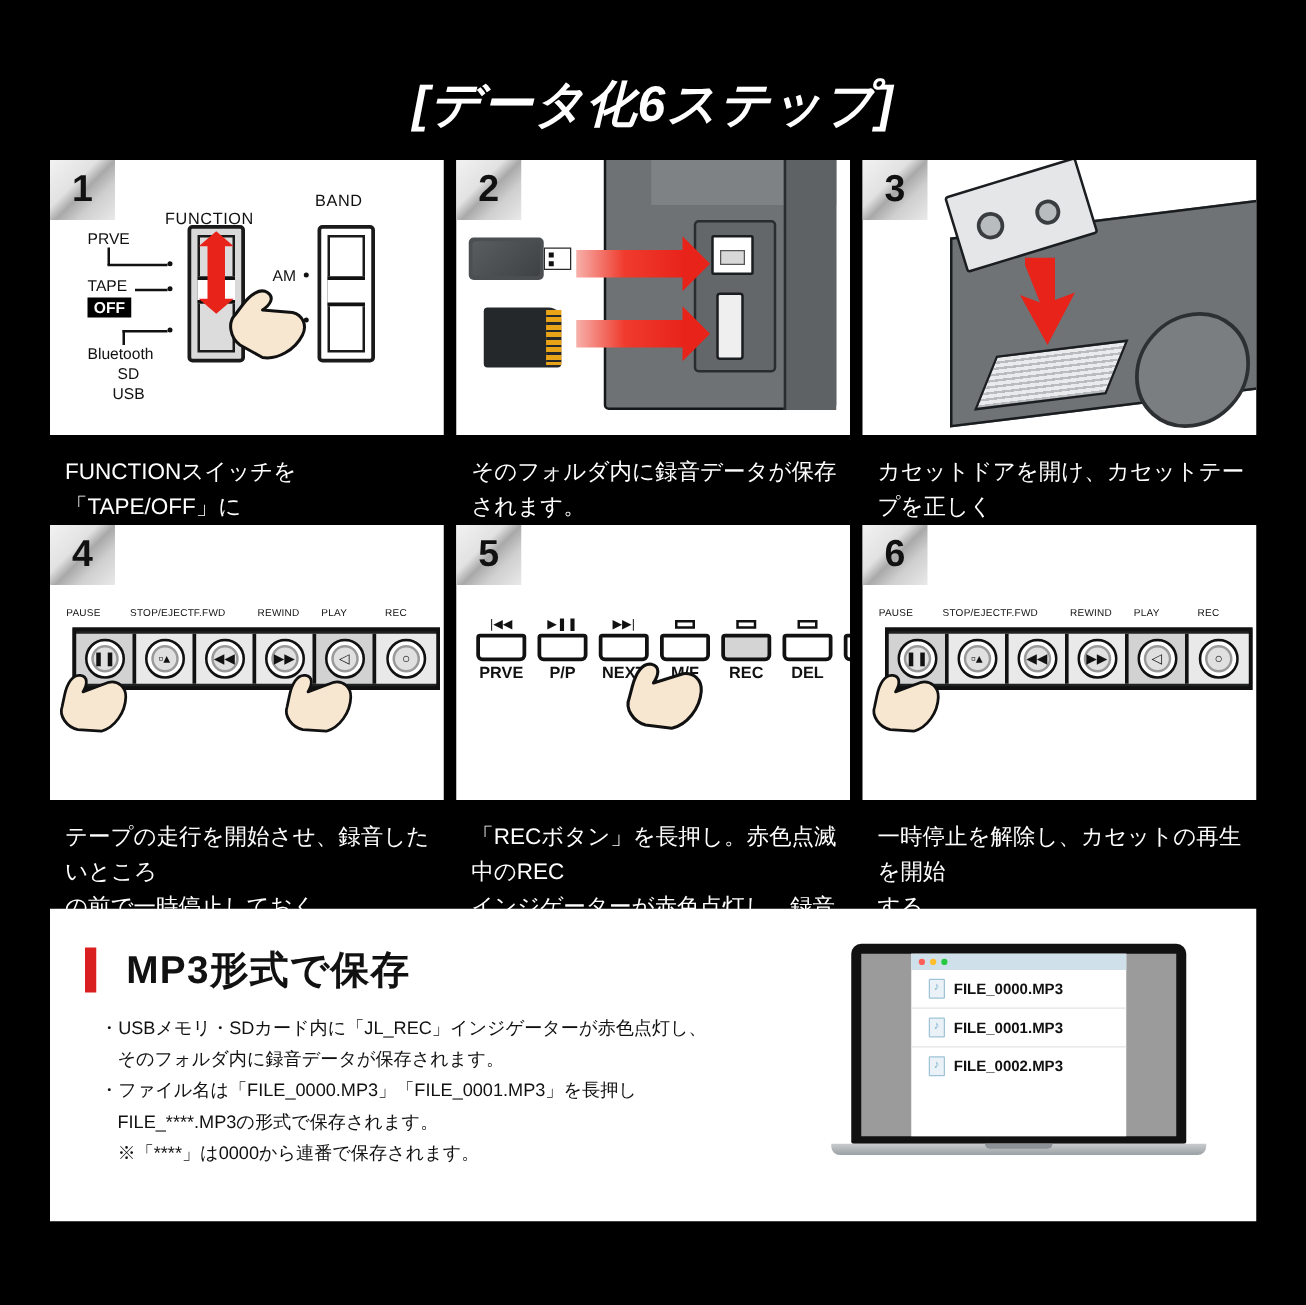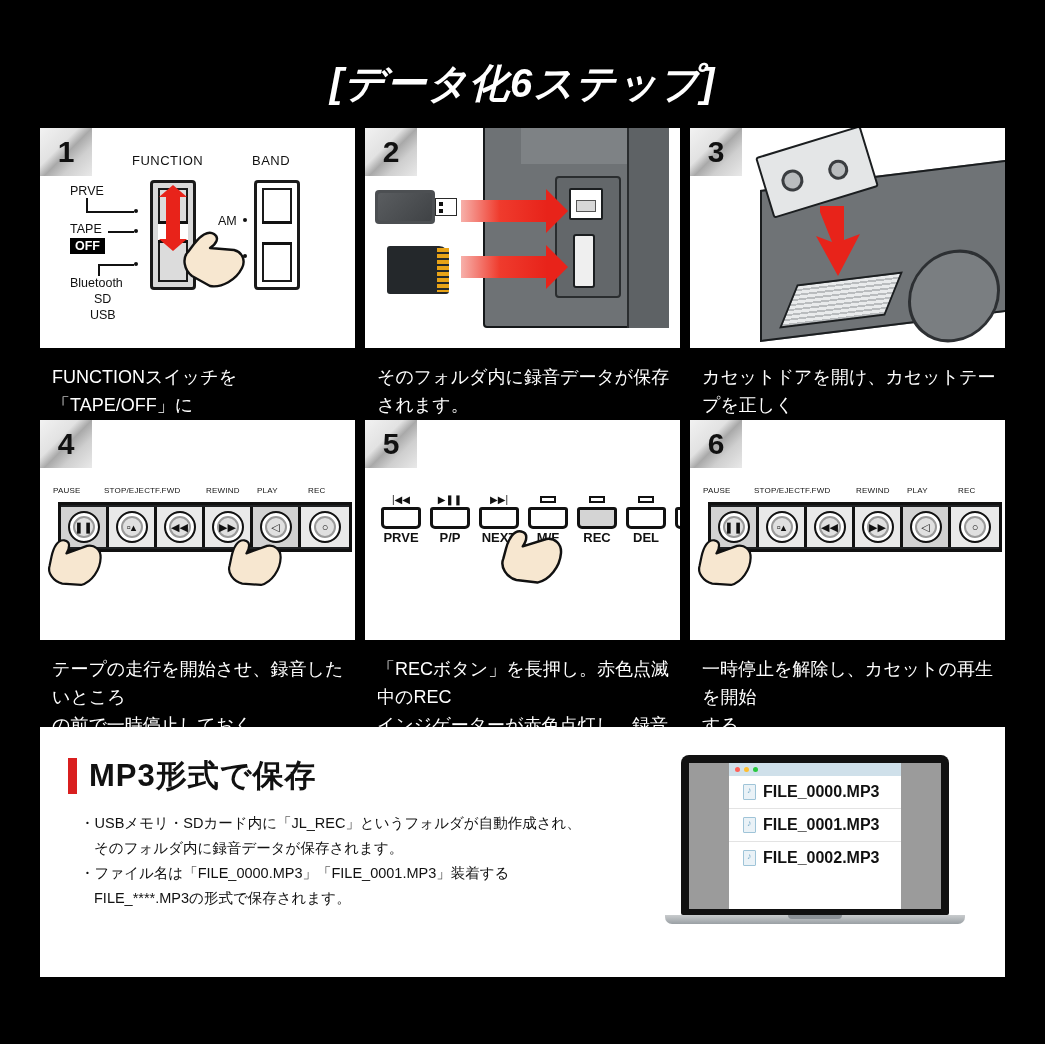--- a/index.html
+++ b/index.html
@@ -134,41 +134,41 @@
   .btn5-key { height:22px; background:#fff; border:3px solid #111; border-radius:3px 3px 5px 5px; }
   .btn5-key.hl { background:#d4d4d4; }
   .btn5-lbl { font-size:13px; text-align:center; color:#111; margin-top:1px; font-weight:bold; }
   .glyph { font-size:11px; color:#111; line-height:1; }
 
   
   .mp3-section {
     position:absolute; left:40px; top:727px; width:965px; height:250px;
     background:#fff;
   }
-  .mp3-head { display:flex; align-items:center; gap:12px; margin:28px 0 0 28px; }
+  .mp3-head { display:flex; align-items:center; gap:24px; margin:28px 0 0 28px; }
   .accent-bar { width:9px; height:36px; background:#d91f1f; }
   .mp3-title { font-size:31px; font-weight:bold; color:#111; letter-spacing:1px; }
   .mp3-body { margin:14px 0 0 40px; font-size:14.5px; color:#111; line-height:1.72; }
   .mp3-body .ind { padding-left:14px; }
 
   
   .laptop { position:absolute; left:625px; top:28px; width:300px; }
   .lap-screen {
     width:268px; height:160px; margin:0 auto; background:#111; border-radius:8px 8px 2px 2px;
     padding:8px 8px 6px;
   }
   .lap-inner { width:100%; height:100%; background:#9b9b9b; display:flex; justify-content:center; }
   .finder-win { width:172px; background:#fff; }
   .finder-bar { height:13px; background:#cfe0ea; display:flex; align-items:center; gap:4px; padding-left:6px; }
   .tl-dot { width:5px; height:5px; border-radius:50%; }
   .file-row { display:flex; align-items:center; gap:7px; padding:7px 0 7px 14px; border-bottom:1px solid #e3e3e3; }
   .file-row:last-child { border-bottom:none; }
   .file-ico { width:13px; height:16px; background:#eaf2f7; border:1px solid #9fc4d8; border-radius:1px; position:relative; }
   .file-ico::after { content:"♪"; position:absolute; left:3px; top:0px; font-size:9px; color:#7fb0cc; }
-  .file-name { font-size:16px; color:#111; font-weight:bold; }
+  .file-name { font-size:12px; color:#111; font-weight:bold; }
   .lap-base {
     width:300px; height:9px; background:linear-gradient(180deg,#c9ccce,#9aa0a4);
     border-radius:0 0 7px 7px; position:relative;
   }
   .lap-notch {
     position:absolute; left:50%; transform:translateX(-50%); top:0;
     width:54px; height:4px; background:#8b9196; border-radius:0 0 4px 4px;
   }
 </style>
 </head>
@@ -177,21 +177,21 @@
 <div class="page-title">[データ化6ステップ]</div>
 
 <div class="steps-grid">
 
   <div class="step-row">
 
     <div class="step-col">
       <div class="step-panel p1">
         <div class="step-badge">1</div>
 
-        <div class="sw-title" style="left:92px; top:25px;">FUNCTION</div>
+        <div class="sw-title" style="left:92px; top:39px;">FUNCTION</div>
         <div class="sw-title" style="left:212px; top:25px;">BAND</div>
 
         <div class="slider-body" style="left:110px; top:52px; width:46px; height:110px;">
           <div class="slider-inner" style="left:5px; top:5px; right:5px; bottom:5px; background:#dcdcdc;"></div>
           <div class="knob" style="left:5px; top:38px; right:5px; height:22px; background:#fff;"></div>
         </div>
         <div class="red-arrow-v" style="left:126px; top:68px; height:44px;"></div>
 
         <div class="lbl" style="left:30px; top:56px;">PRVE</div>
         <div class="vline" style="left:46px; top:70px; height:14px;"></div>
@@ -462,24 +462,25 @@
     </div>
   </div>
 </div>
 
 <div class="mp3-section">
   <div class="mp3-head">
     <div class="accent-bar"></div>
     <div class="mp3-title">MP3形式で保存</div>
   </div>
   <div class="mp3-body">
-    <div>・USBメモリ・SDカード内に「JL_REC」というフォルダが自動作成され、</div>
+    <div>・USBメモリ・SDカード内に「JL_REC」インジゲーターが赤色点灯し、</div>
     <div class="ind">そのフォルダ内に録音データが保存されます。</div>
-    <div>・ファイル名は「FILE_0000.MP3」「FILE_0001.MP3」装着する</div>
+    <div>・ファイル名は「FILE_0000.MP3」「FILE_0001.MP3」を長押し</div>
     <div class="ind">FILE_****.MP3の形式で保存されます。</div>
+    <div class="ind">※「****」は0000から連番で保存されます。</div>
   </div>
 
   <div class="laptop">
     <div class="lap-screen">
       <div class="lap-inner">
         <div class="finder-win">
           <div class="finder-bar" id="winbar">
               <div class="tl-dot" style="background: rgb(255, 95, 87);"></div>
               <div class="tl-dot" style="background: rgb(255, 189, 46);"></div>
               <div class="tl-dot" style="background: rgb(40, 200, 64);"></div>

